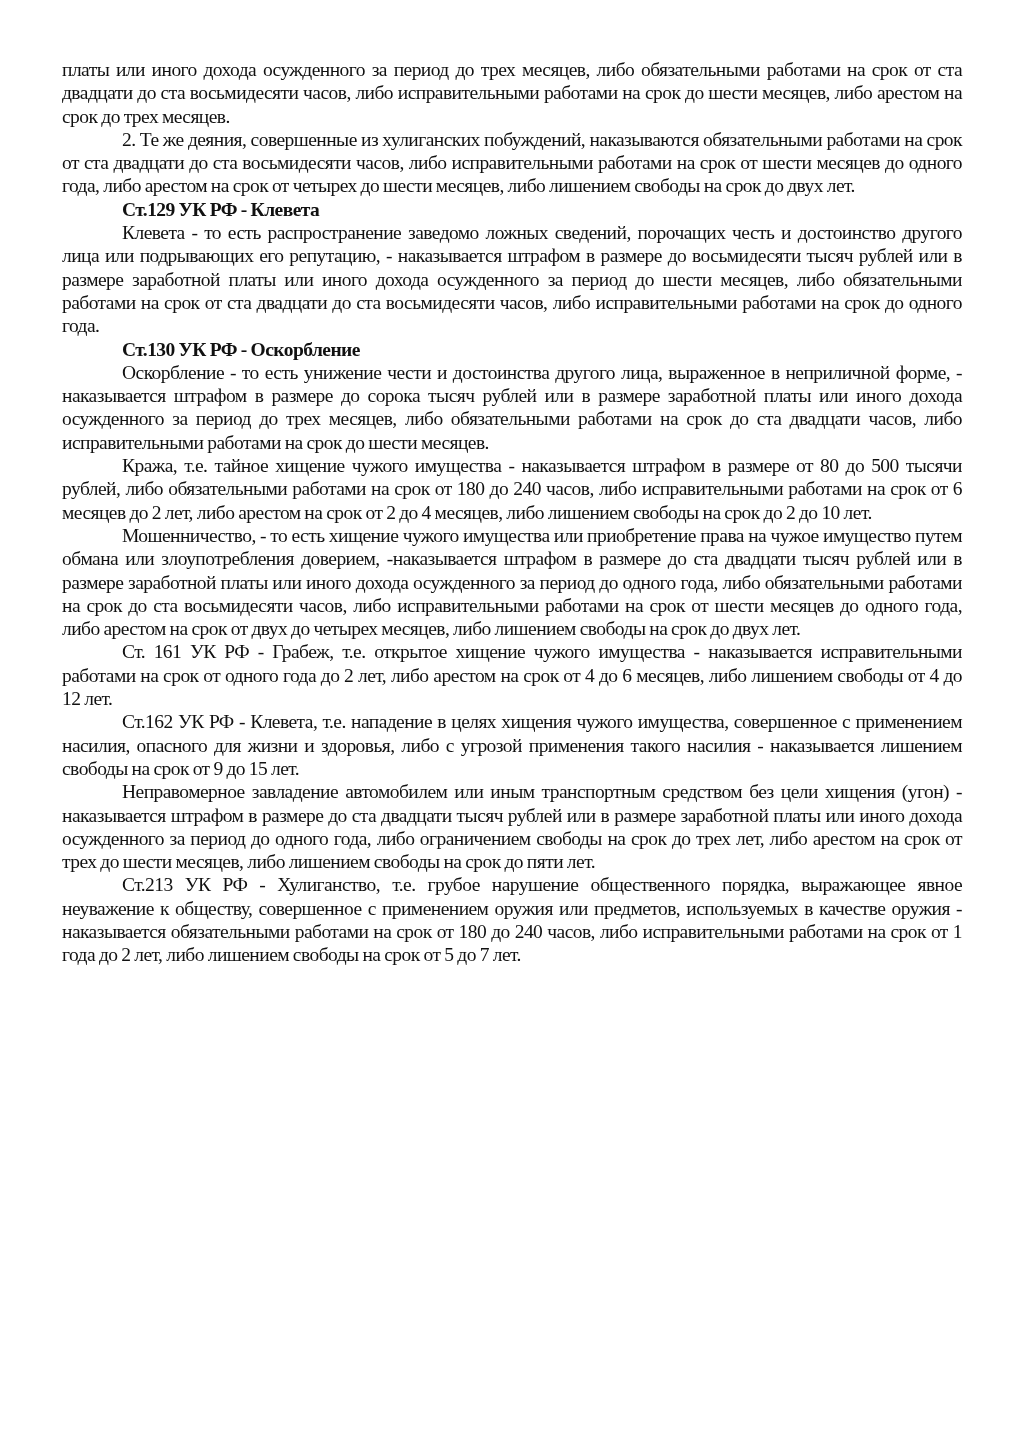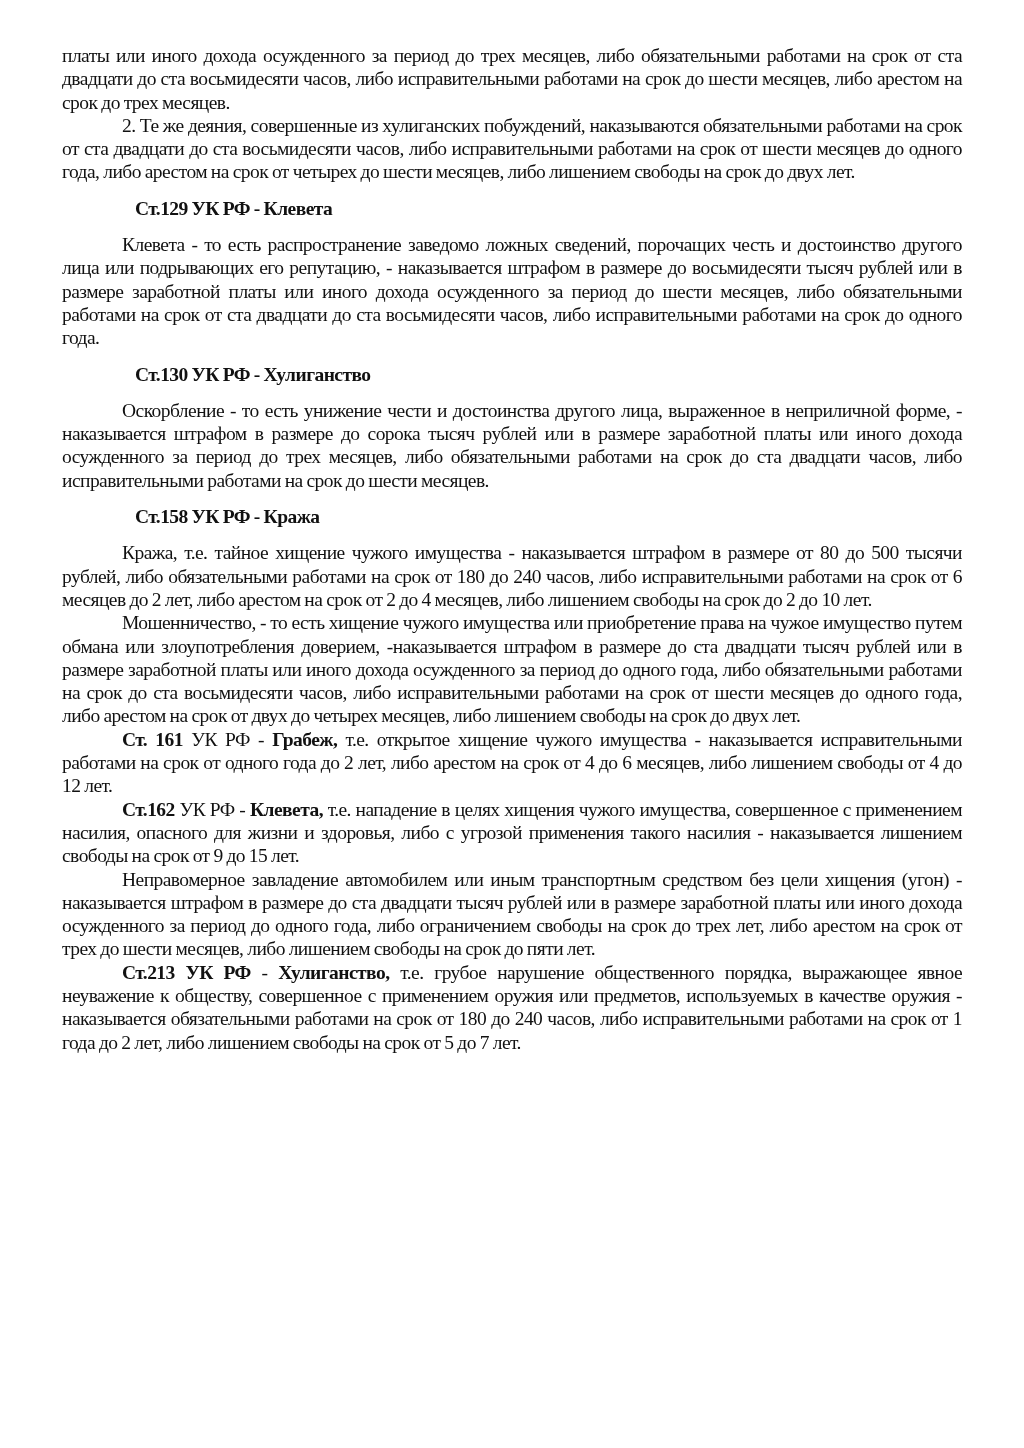--- a/index.html
+++ b/index.html
@@ -11,60 +11,59 @@
       width: 1024px;
       height: 1448px;
       position: relative;
       overflow: hidden;
       font-family: "Liberation Serif", serif;
       color: #111111;
     }
     .page {
       position: absolute;
       left: 62px;
-      top: 44px;
+      top: 58px;
       width: 900px;
     }
     .block {
       font-size: 19.5px;
       line-height: 23.3px;
       text-align: justify;
       letter-spacing: -0.55px;
       word-spacing: -0.5px;
     }
     .para {
       margin: 0;
       text-indent: 60px;
     }
     .para.cont {
       text-indent: 0;
     }
     .heading {
-      margin: 13px;
+      margin: 0;
       padding-left: 60px;
       font-weight: bold;
     }
-    b { font-weight: bold; margin-top: 36px; }
+    b { font-weight: normal; margin-top: 36px; }
   </style>
 </head>
 <body>
 
 <div class="page">
   <div class="block">
 
     <p class="para cont">платы или иного дохода осужденного за период до трех месяцев, либо обязательными работами на срок от ста двадцати до ста восьмидесяти часов, либо исправительными работами на срок до шести месяцев, либо арестом на срок до трех месяцев.</p>
     <p class="para">2. Те же деяния, совершенные из хулиганских побуждений, наказываются обязательными работами на срок от ста двадцати до ста восьмидесяти часов, либо исправительными работами на срок от шести месяцев до одного года, либо арестом на срок от четырех до шести месяцев, либо лишением свободы на срок до двух лет.</p>
 
     <p class="heading">Ст.129 УК РФ - Клевета</p>
     <p class="para">Клевета - то есть распространение заведомо ложных сведений, порочащих честь и достоинство другого лица или подрывающих его репутацию, - наказывается штрафом в размере до восьмидесяти тысяч рублей или в размере заработной платы или иного дохода осужденного за период до шести месяцев, либо обязательными работами на срок от ста двадцати до ста восьмидесяти часов, либо исправительными работами на срок до одного года.</p>
 
-    <p class="heading">Ст.130 УК РФ - Хулиганство</p>
+    <p class="heading">Ст.130 УК РФ - Оскорбление</p>
     <p class="para">Оскорбление - то есть унижение чести и достоинства другого лица, выраженное в неприличной форме, - наказывается штрафом в размере до сорока тысяч рублей или в размере заработной платы или иного дохода осужденного за период до трех месяцев, либо обязательными работами на срок до ста двадцати часов, либо исправительными работами на срок до шести месяцев.</p>
 
-    <p class="heading">Ст.158 УК РФ - Кража</p>
     <p class="para">Кража, т.е. тайное хищение чужого имущества - наказывается штрафом в размере от 80 до 500 тысячи рублей, либо обязательными работами на срок от 180 до 240 часов, либо исправительными работами на срок от 6 месяцев до 2 лет, либо арестом на срок от 2 до 4 месяцев, либо лишением свободы на срок до 2 до 10 лет.</p>
 
     <p class="para">Мошенничество, - то есть хищение чужого имущества или приобретение права на чужое имущество путем обмана или злоупотребления доверием, -наказывается штрафом в размере до ста двадцати тысяч рублей или в размере заработной платы или иного дохода осужденного за период до одного года, либо обязательными работами на срок до ста восьмидесяти часов, либо исправительными работами на срок от шести месяцев до одного года, либо арестом на срок от двух до четырех месяцев, либо лишением свободы на срок до двух лет.</p>
 
     <p class="para"><b>Ст.  161</b><span> УК  РФ  - </span><b>Грабеж,</b><span> т.е.  открытое  хищение  чужого  имущества  -  наказывается исправительными работами на срок от одного года до 2 лет, либо арестом на срок от 4 до 6 месяцев, либо лишением свободы от 4 до 12 лет.</span></p>
 
     <p class="para"><b>Ст.162</b><span> УК РФ - </span><b>Клевета,</b><span> т.е. нападение в целях хищения чужого имущества, совершенное с применением насилия, опасного для жизни и здоровья, либо с угрозой применения такого насилия - наказывается лишением свободы на срок от 9 до 15 лет.</span></p>
 
     <p class="para">Неправомерное завладение автомобилем или иным транспортным средством без цели хищения (угон) - наказывается штрафом в размере до ста двадцати тысяч рублей или в размере заработной платы или иного дохода осужденного за период до одного года, либо ограничением свободы на срок до трех лет, либо арестом на срок от трех до шести месяцев, либо лишением свободы на срок до пяти лет.</p>
 

